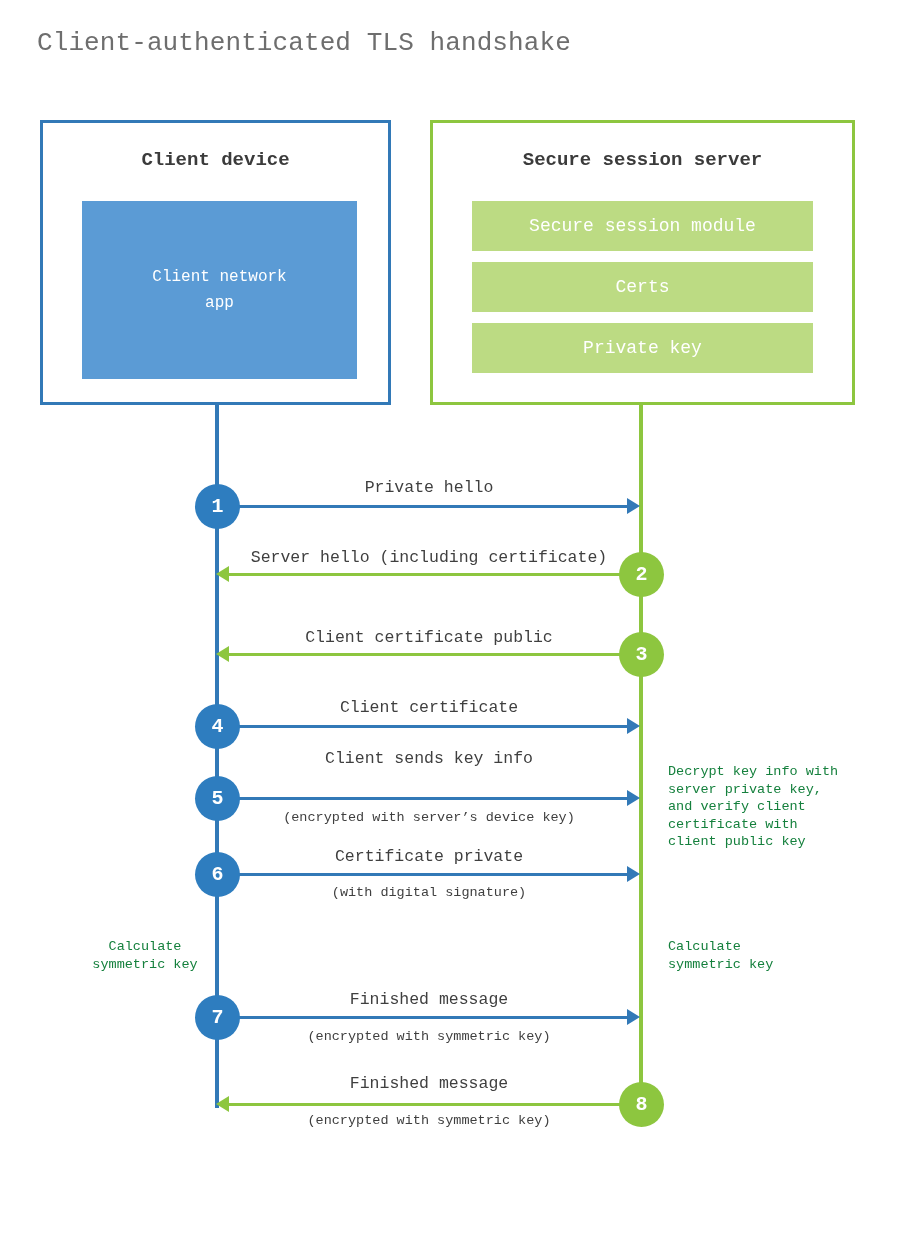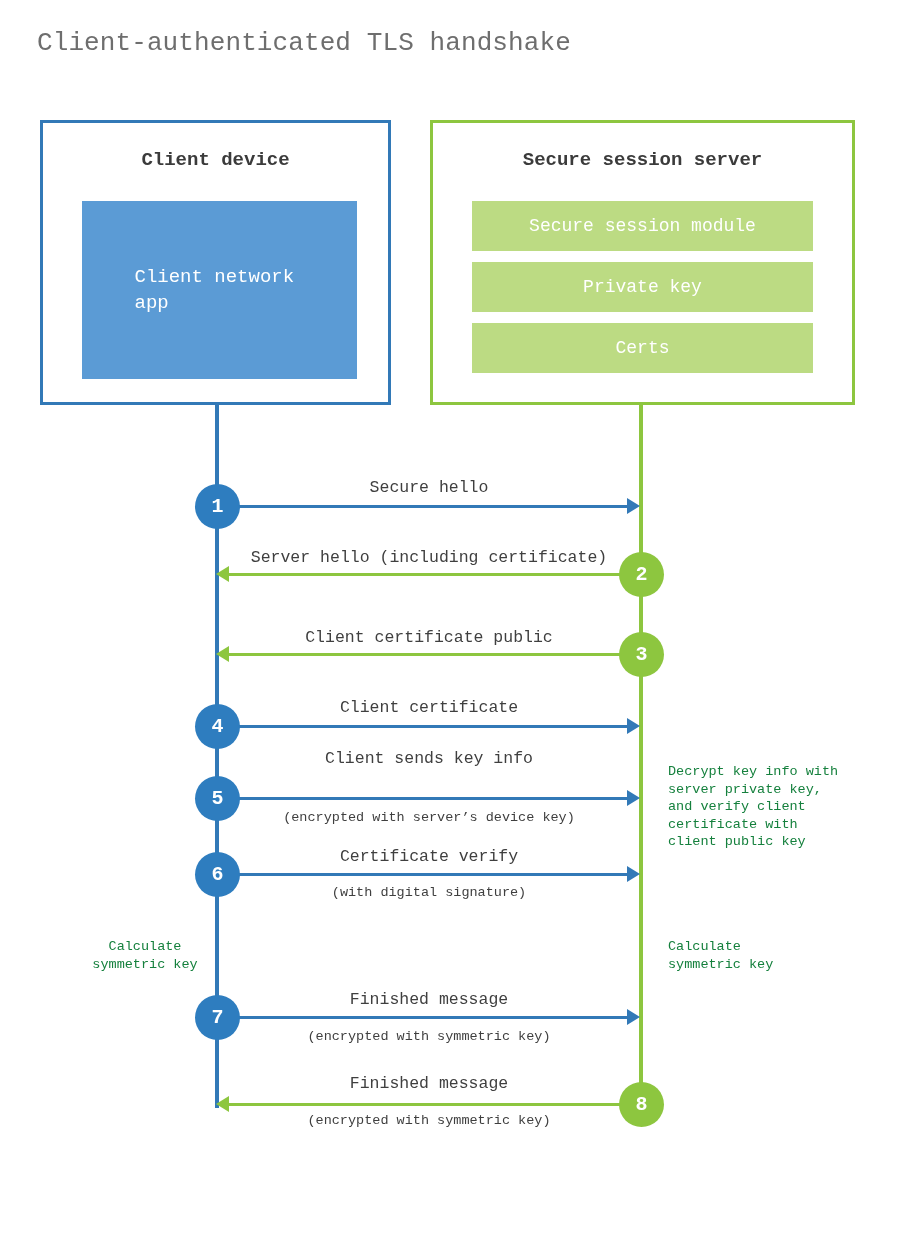--- a/index.html
+++ b/index.html
@@ -67,23 +67,23 @@
   }
 
   .client-app {
     position: absolute;
     left: 39px;
     top: 78px;
     width: 275px;
     height: 178px;
     background: #5b9bd5;
     color: #ffffff;
-    font-size: 19px;
+    font-size: 16px;
     line-height: 26px;
-    text-align: left;
+    text-align: center;
     display: flex;
     align-items: center;
     justify-content: center;
   }
   .client-app span { display: block; width: 170px; }
 
   .server-bars {
     position: absolute;
     left: 39px;
     top: 78px;
@@ -200,29 +200,29 @@
     <div class="actor-title">Client device</div>
     <div class="client-app">
       <span>Client network app</span>
     </div>
   </div>
 
   <div class="actor-box server">
     <div class="actor-title">Secure session server</div>
     <div class="server-bars">
       <div class="server-bar">Secure session module</div>
+      <div class="server-bar">Certs</div>
       <div class="server-bar">Private key</div>
-      <div class="server-bar">Certs</div>
     </div>
   </div>
 
   <div class="lifeline client-line"></div>
   <div class="lifeline server-line"></div>
 
-  <div class="msg-label" style="left:217px; top:478px; width:424px;">Secure hello</div>
+  <div class="msg-label" style="left:217px; top:478px; width:424px;">Private hello</div>
   <div class="msg-line blue" style="left:217px; top:505px; width:410px;"></div>
   <div class="arrow-head right" style="left:627px; top:498px;"></div>
   <div class="step-circle blue" style="left:195px; top:484px;">1</div>
 
   <div class="msg-label" style="left:217px; top:548px; width:424px;">Server hello (including certificate)</div>
   <div class="msg-line green" style="left:229px; top:573px; width:412px;"></div>
   <div class="arrow-head left" style="left:216px; top:566px;"></div>
   <div class="step-circle green" style="left:619px; top:552px;">2</div>
 
   <div class="msg-label" style="left:217px; top:628px; width:424px;">Client certificate public</div>
@@ -234,21 +234,21 @@
   <div class="msg-line blue" style="left:217px; top:725px; width:410px;"></div>
   <div class="arrow-head right" style="left:627px; top:718px;"></div>
   <div class="step-circle blue" style="left:195px; top:704px;">4</div>
 
   <div class="msg-label" style="left:217px; top:749px; width:424px;">Client sends key info</div>
   <div class="msg-line blue" style="left:217px; top:797px; width:410px;"></div>
   <div class="arrow-head right" style="left:627px; top:790px;"></div>
   <div class="msg-sublabel" style="left:217px; top:810px; width:424px;">(encrypted with server’s device key)</div>
   <div class="step-circle blue" style="left:195px; top:776px;">5</div>
 
-  <div class="msg-label" style="left:217px; top:847px; width:424px;">Certificate verify</div>
+  <div class="msg-label" style="left:217px; top:847px; width:424px;">Certificate private</div>
   <div class="msg-line blue" style="left:217px; top:873px; width:410px;"></div>
   <div class="arrow-head right" style="left:627px; top:866px;"></div>
   <div class="msg-sublabel" style="left:217px; top:885px; width:424px;">(with digital signature)</div>
   <div class="step-circle blue" style="left:195px; top:852px;">6</div>
 
   <div class="msg-label" style="left:217px; top:990px; width:424px;">Finished message</div>
   <div class="msg-line blue" style="left:217px; top:1016px; width:410px;"></div>
   <div class="arrow-head right" style="left:627px; top:1009px;"></div>
   <div class="msg-sublabel" style="left:217px; top:1029px; width:424px;">(encrypted with symmetric key)</div>
   <div class="step-circle blue" style="left:195px; top:995px;">7</div>

